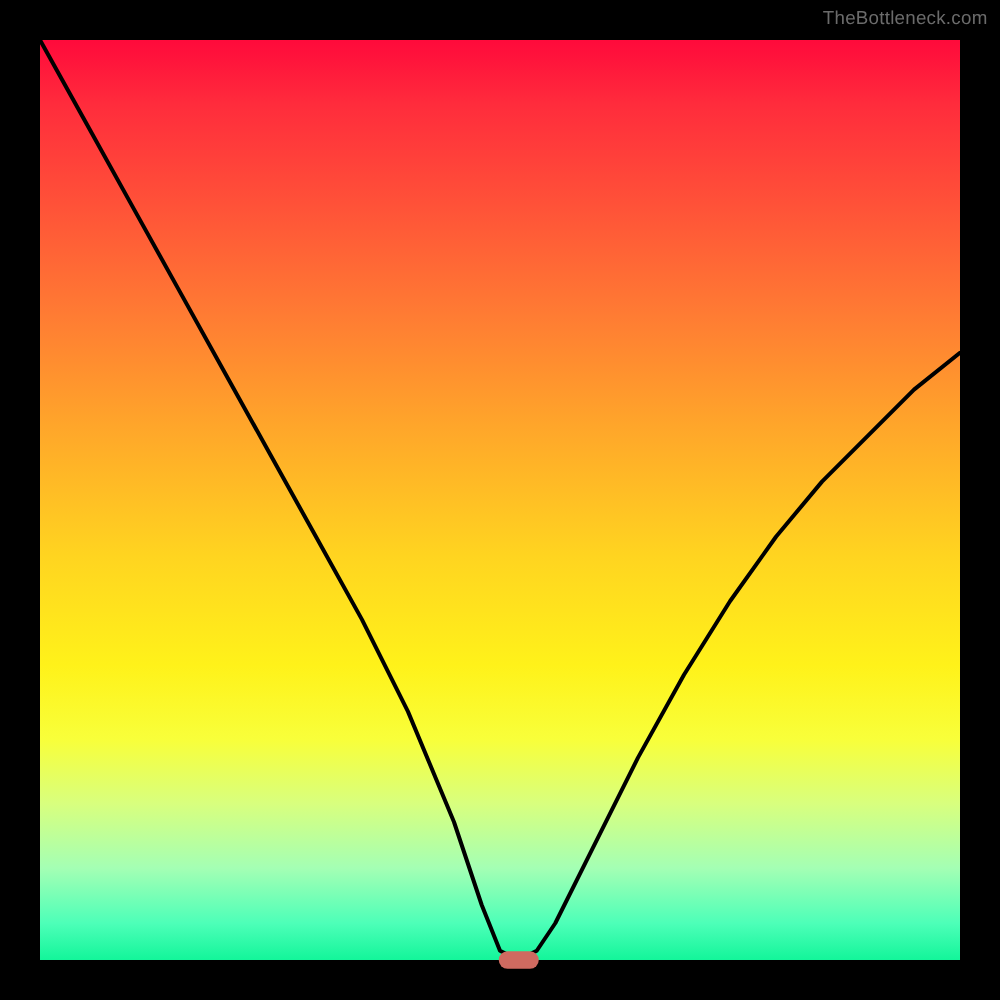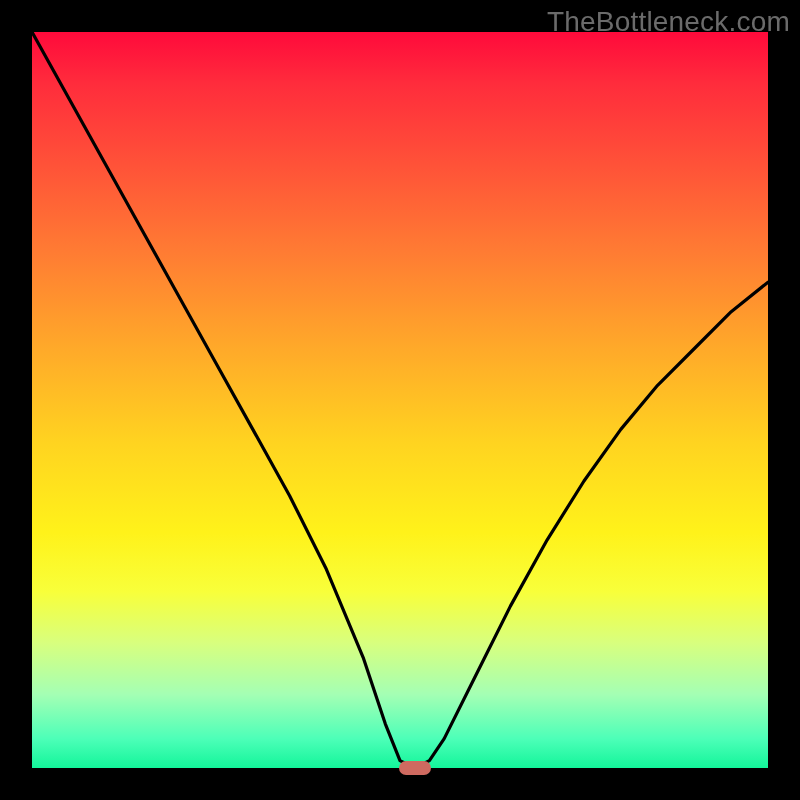--- a/index.html
+++ b/index.html
@@ -37,21 +37,21 @@
       #a4ffb4 90%,
       #4dffb8 96%,
       #13f59a 100%
     );
   }
   .watermark {
     position: absolute;
     top: 6px;
     right: 10px;
     color: #6b6b6b;
-    font-size: 28px;
+    font-size: 15px;
     letter-spacing: 0.2px;
     user-select: none;
   }
   svg.curve {
     position: absolute;
     left: 0;
     top: 0;
     width: 736px;
     height: 736px;
     overflow: visible;

